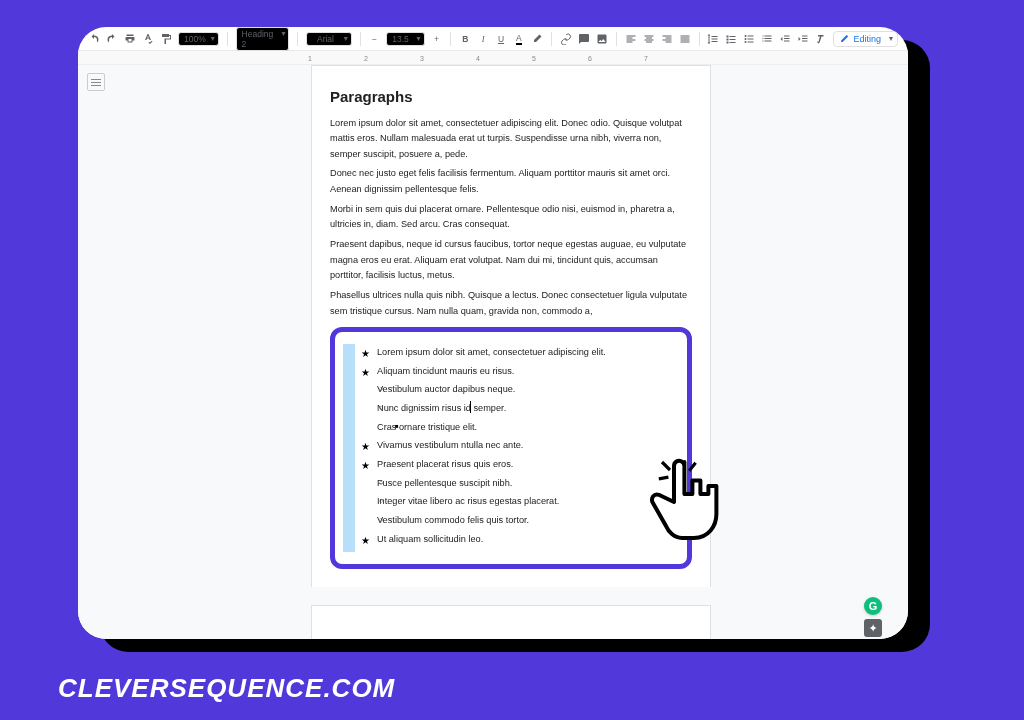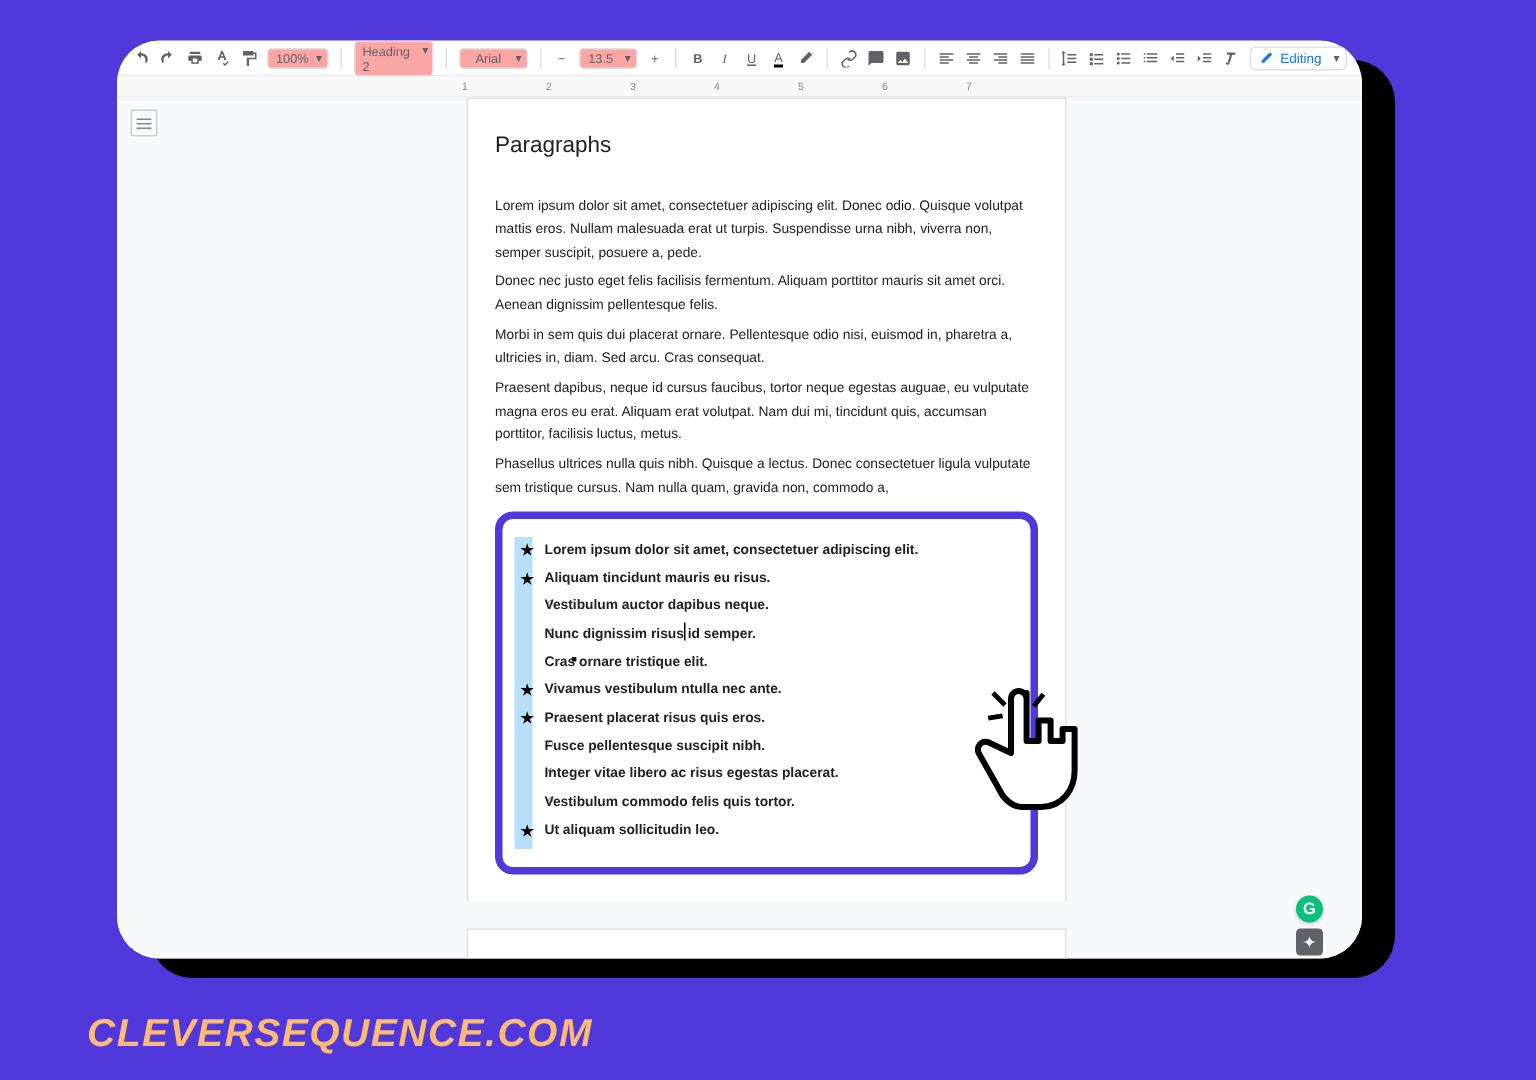--- a/index.html
+++ b/index.html
@@ -37,21 +37,21 @@
     padding: 0 10px;
     gap: 6px;
     font-size: 8.5px;
     color: #5f6368;
   }
   .toolbar .sep { width:1px; height:14px; background:#e0e0e0; margin:0 2px; }
   .tb-icon { width:14px; height:14px; display:flex; align-items:center; justify-content:center; cursor:pointer; color:#5f6368; }
   .tb-icon svg { width:12px; height:12px; fill:currentColor; }
   .tb-select {
     border:1px solid #e0e0e0; border-radius:3px; padding:1px 12px 1px 5px;
-    background:#fca5a5; font-size:8.5px; position:relative; cursor:pointer;
+    background:#000000; font-size:8.5px; position:relative; cursor:pointer;
   }
   .tb-select::after { content:"▾"; position:absolute; right:3px; top:1px; font-size:8px; color:#5f6368; }
   .edit-btn {
     margin-left:auto; border:1px solid #e0e0e0; border-radius:4px;
     padding:2px 16px 2px 6px; display:flex; align-items:flex-start; gap:4px;
     color:#1a73e8; font-size:9px; position:relative; cursor:pointer;
   }
   .edit-btn::after { content:"▾"; position:absolute; right:4px; color:#5f6368; font-size:8px; }
   .pencil-edit { width:9px; height:9px; fill:#1a73e8; }
   
@@ -85,34 +85,34 @@
   .page {
     width:400px; margin:0 auto; background:#fff;
     border:1px solid #e0e0e0; border-bottom:none;
     padding:18px 18px 18px 18px;
     font-size:9.2px; line-height:1.7;
     position:relative;
   }
   .page2 {
     margin-top:18px; padding-top:50px; padding-bottom:40px;
   }
-  .page h2 { font-size:15px; font-weight:400; margin-bottom:20px; }
+  .page h2 { font-size:15px; font-weight:700; margin-bottom:6px; }
   .page p { margin-bottom:4px; text-align:left; }
   
   .highlight-box {
     border:5px solid #5038db; border-radius:12px;
     padding:10px 14px 14px 8px; margin-top:8px;
     position:relative;
   }
   .sel-stripe {
     position:absolute; left:8px; top:12px; bottom:12px; width:12px;
     background:#b8dffa; z-index:0;
   }
   .list { position:relative; z-index:1; }
-  .list ul { list-style:none; padding-left:4px;font-weight:bold; }
+  .list ul { list-style:none; padding-left:18px; }
   .list li { position:relative; padding-left:16px; margin:3px 0; }
   .star::before { content:"★"; color:#000; position:absolute; left:0; top:0; font-size:10px; }
   .circ { padding-left:30px; }
   .circ::before { content:"○"; color:#444; position:absolute; left:18px; top:1px; font-size:7px; }
   .sq { padding-left:44px; }
   .sq::before { content:"■"; color:#000; position:absolute; left:34px; top:1px; font-size:6px; }
   .caret-line { position:relative; display:inline-block; }
   .caret-line::after {
     content:""; position:absolute; left:93px; top:0; width:1px; height:12px; background:#000;
   }
@@ -134,21 +134,21 @@
     position:absolute; right:26px; bottom:2px;
     width:18px; height:18px; border-radius:3px;
     background:#5f6368; color:#fff; font-size:11px;
     display:flex; align-items:center; justify-content:center;
   }
   
   .watermark {
     position:absolute; left:58px; bottom:16px;
     font-family:"Arial Black", Arial, sans-serif;
     font-weight:900; font-style:italic;
-    color:#fdba74; font-size:26px; letter-spacing:1px;margin-top:20px;
+    color:#ffffff; font-size:26px; letter-spacing:1px;margin-top:20px;
   }
 </style>
 </head>
 <body>
 
 <div class="app-shadow"></div>
 
 <div class="app">
 
   <div class="toolbar">

